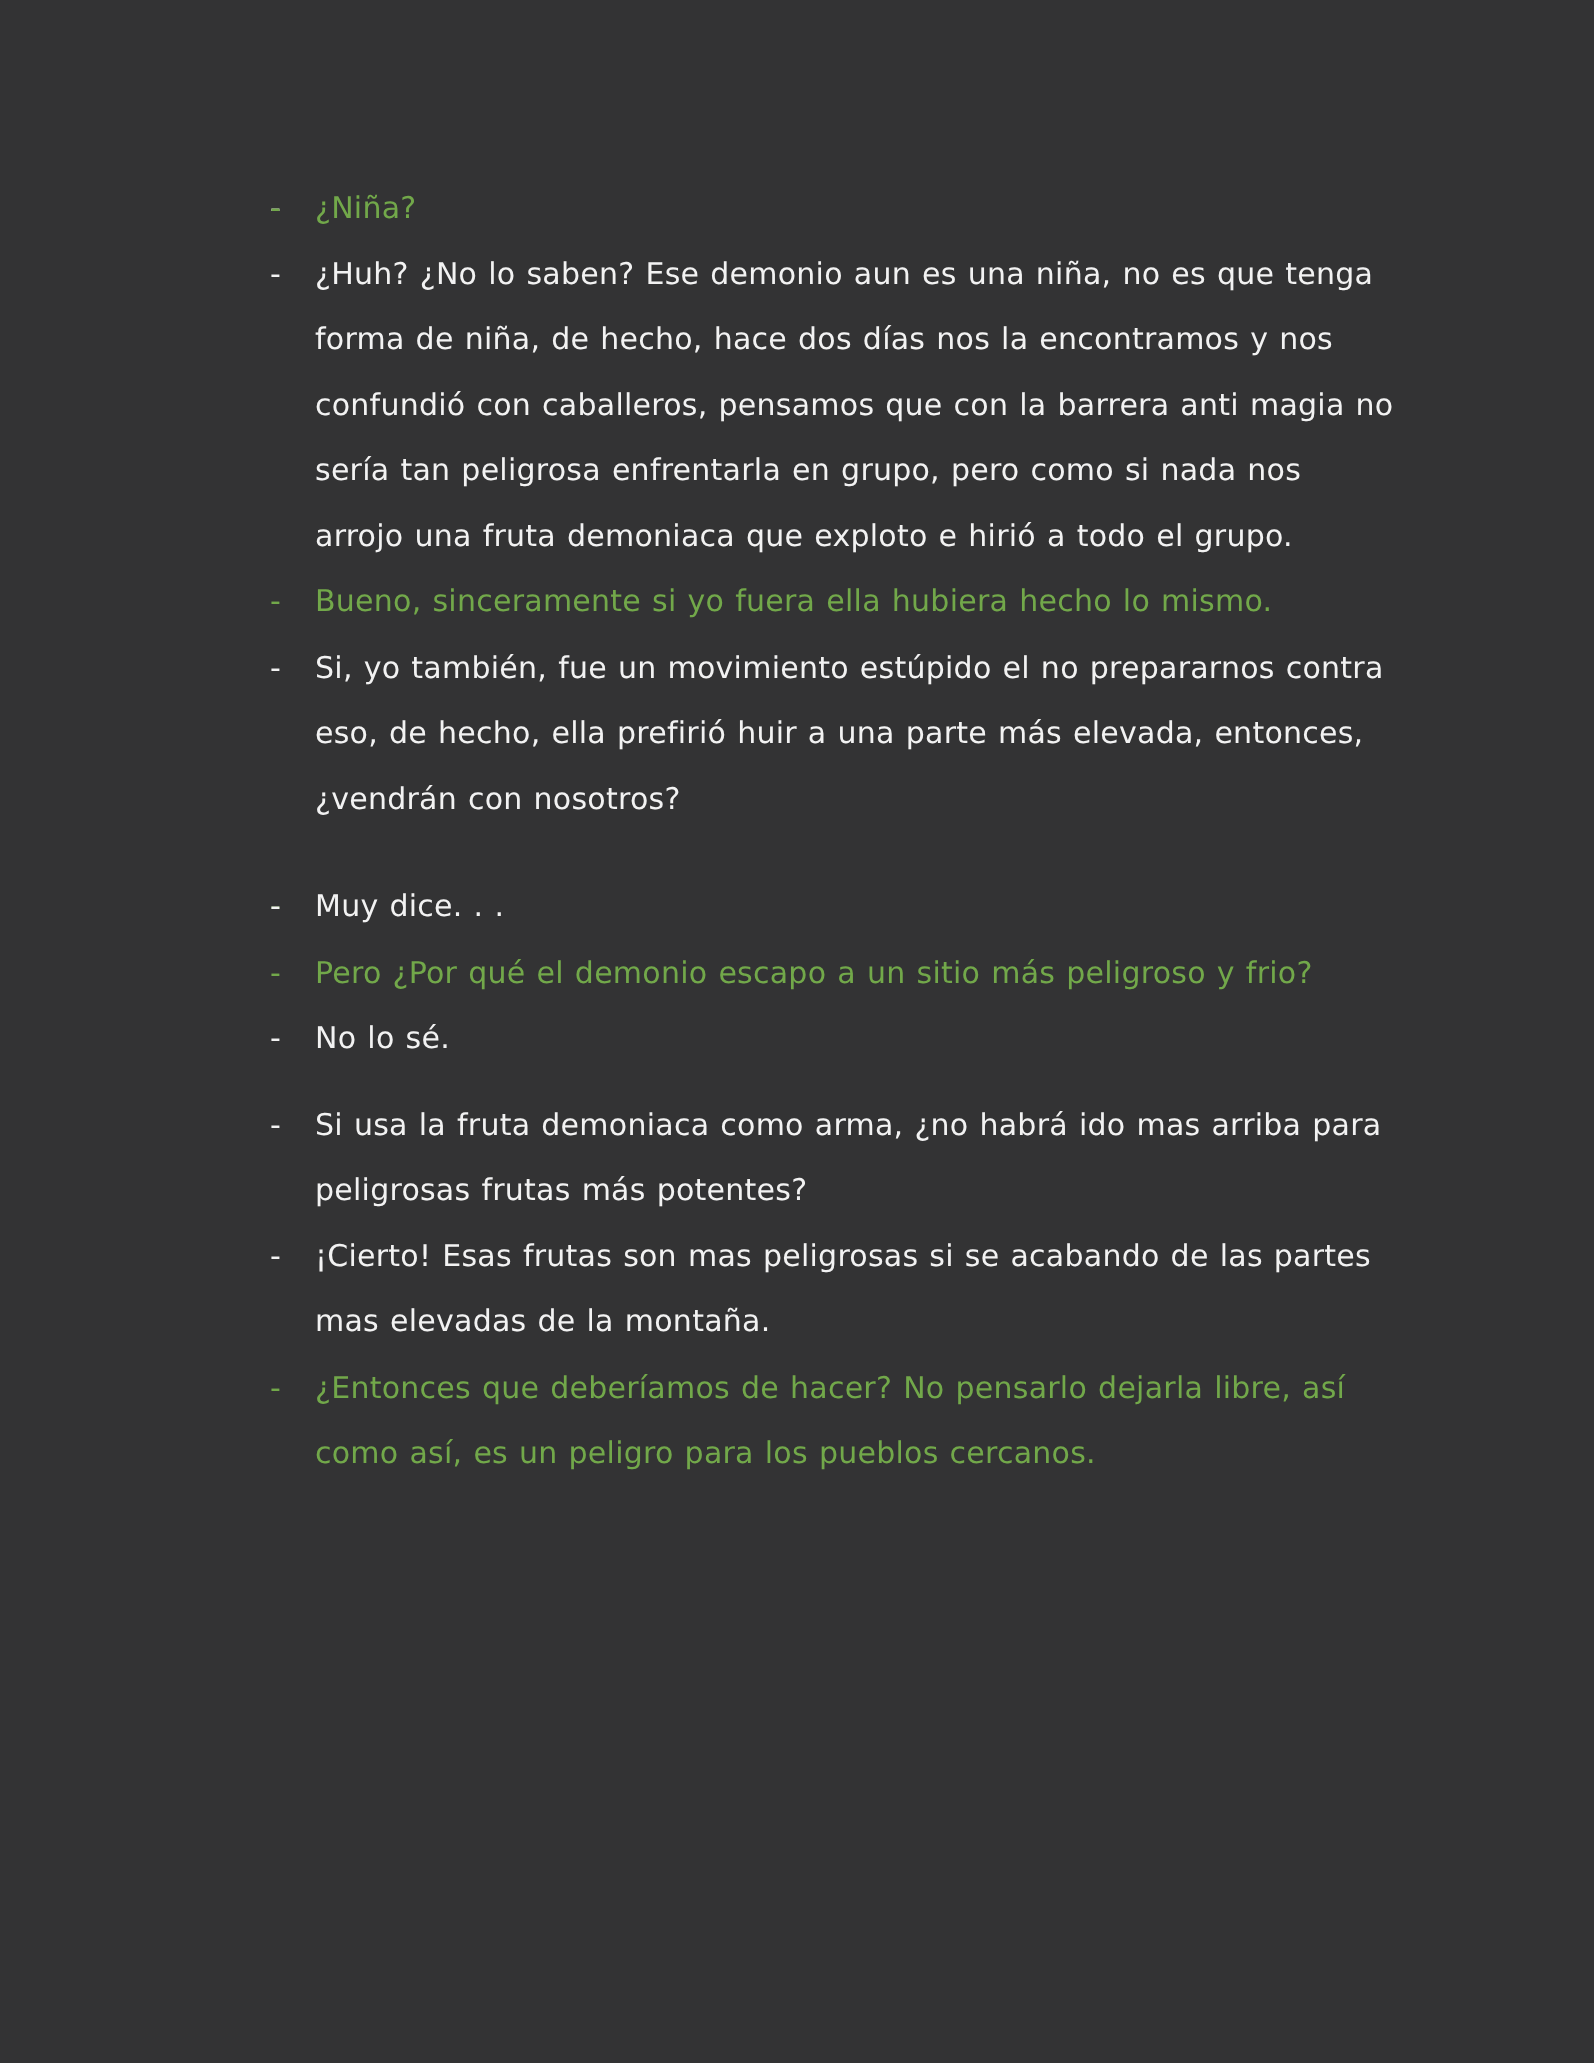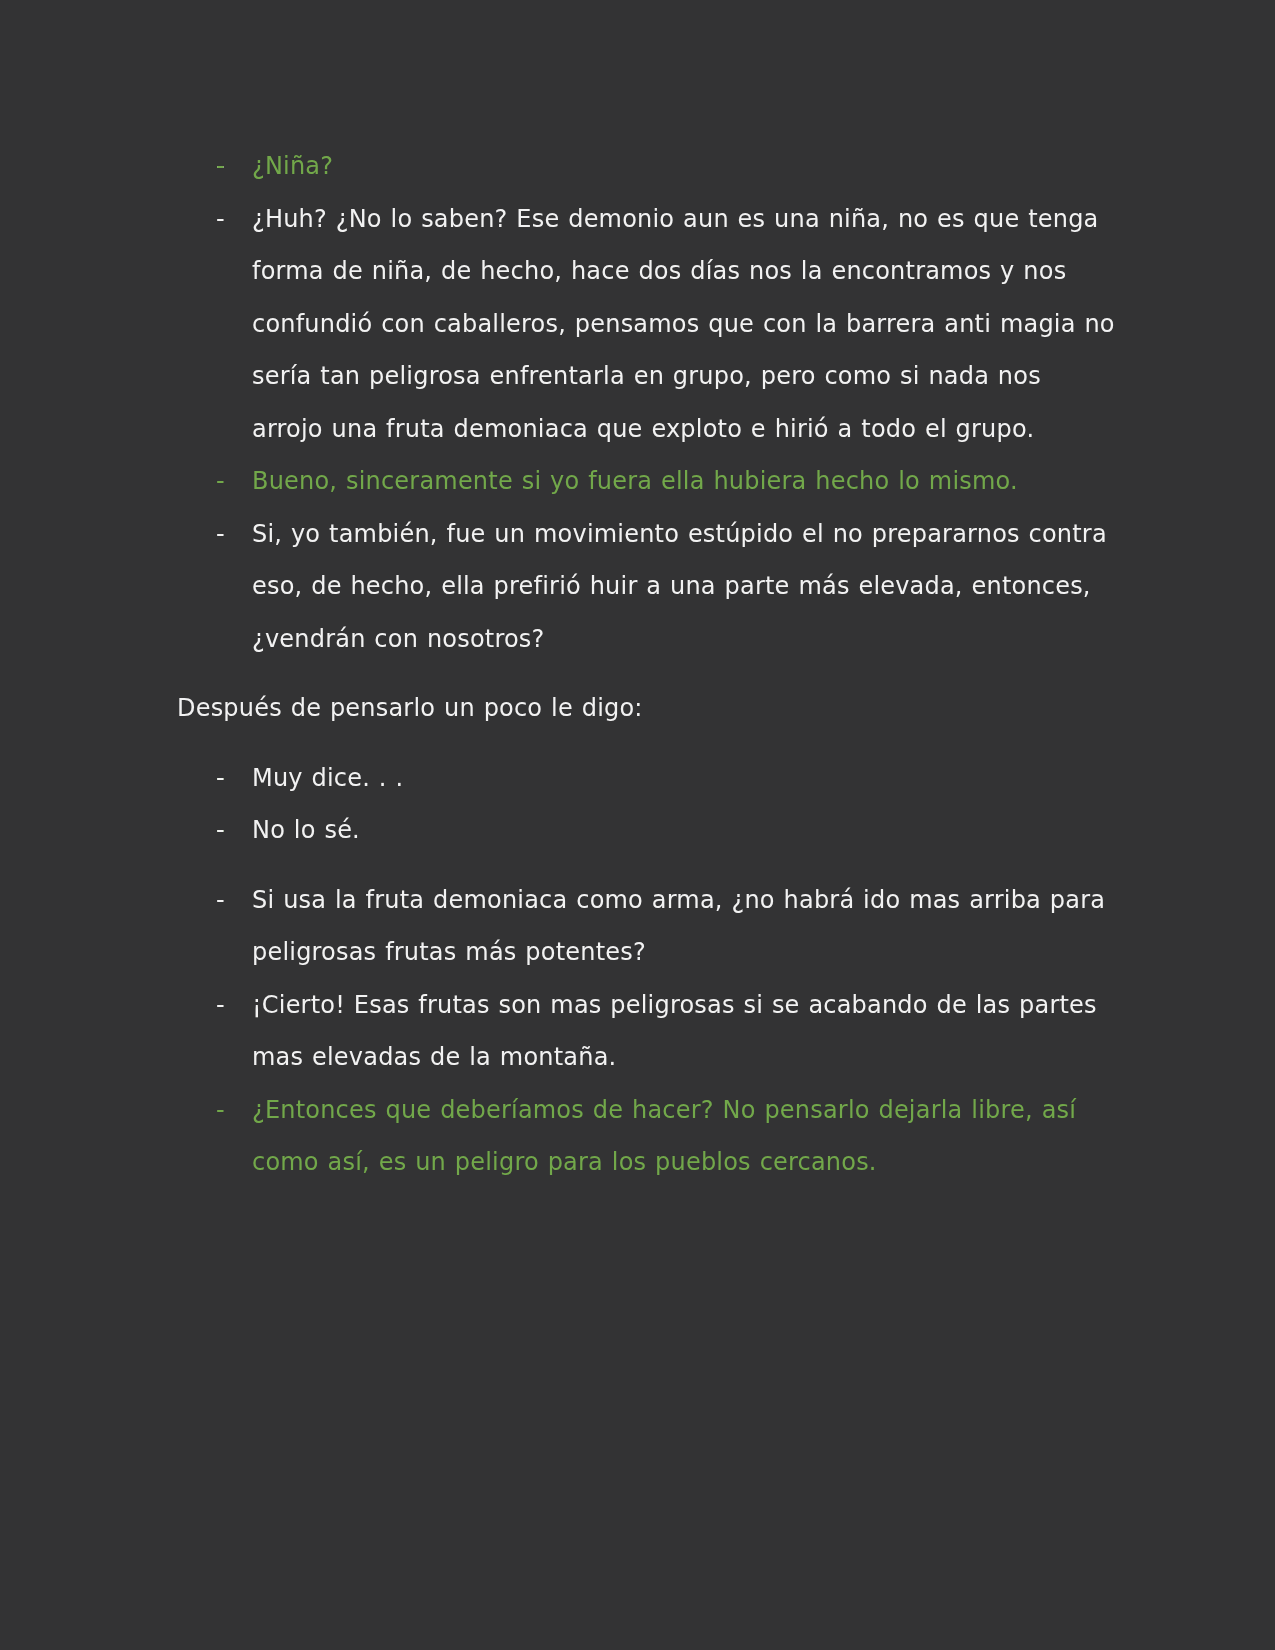--- a/index.html
+++ b/index.html
@@ -63,31 +63,31 @@
   </div>
   <div class="item green">
     <span class="dash">-</span>
     <span>Bueno, sinceramente si yo fuera ella hubiera hecho lo mismo.</span>
   </div>
   <div class="item">
     <span class="dash">-</span>
     <span>Si, yo también, fue un movimiento estúpido el no prepararnos contra eso, de hecho, ella prefirió huir a una parte más elevada, entonces, ¿vendrán con nosotros?</span>
   </div>
   <div class="gap-sm"></div>
-  <div class="para">Después de pensarlo un poco le digo:</div>
   <div class="gap-sm"></div>
   <div class="item green">
     <span class="dash">-</span>
   </div>
   <div class="item">
     <span class="dash">-</span>
     <span>Muy dice. . .</span>
   </div>
   <div class="item green">
     <span class="dash">-</span>
+    <span>Pero ¿Por qué el demonio escapo a un sitio más peligroso y frio?</span>
   </div>
   <div class="item">
     <span class="dash">-</span>
     <span>No lo sé.</span>
   </div>
   <div class="gap-sm"></div>
   <div class="item">
     <span class="dash">-</span>
     <span>Si usa la fruta demoniaca como arma, ¿no habrá ido mas arriba para peligrosas frutas más potentes?</span>
   </div>

